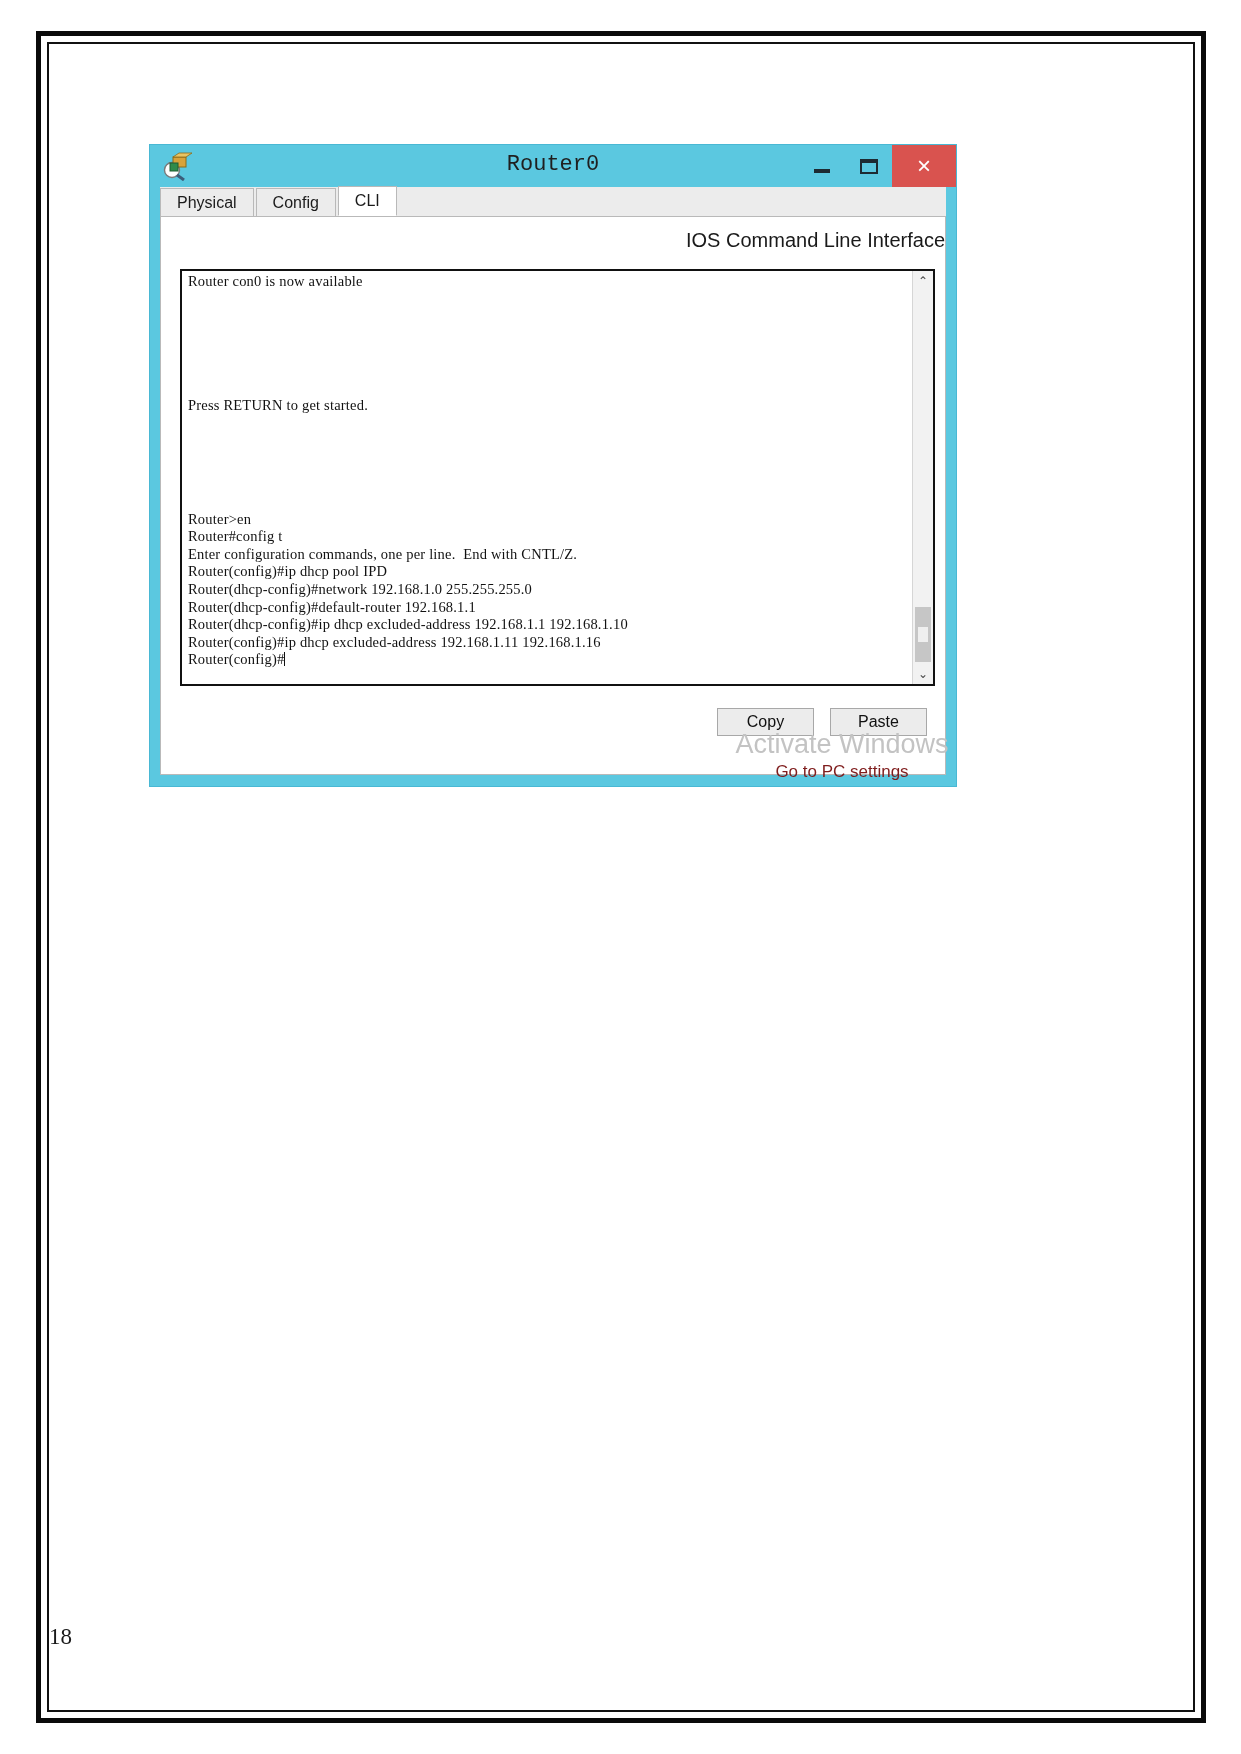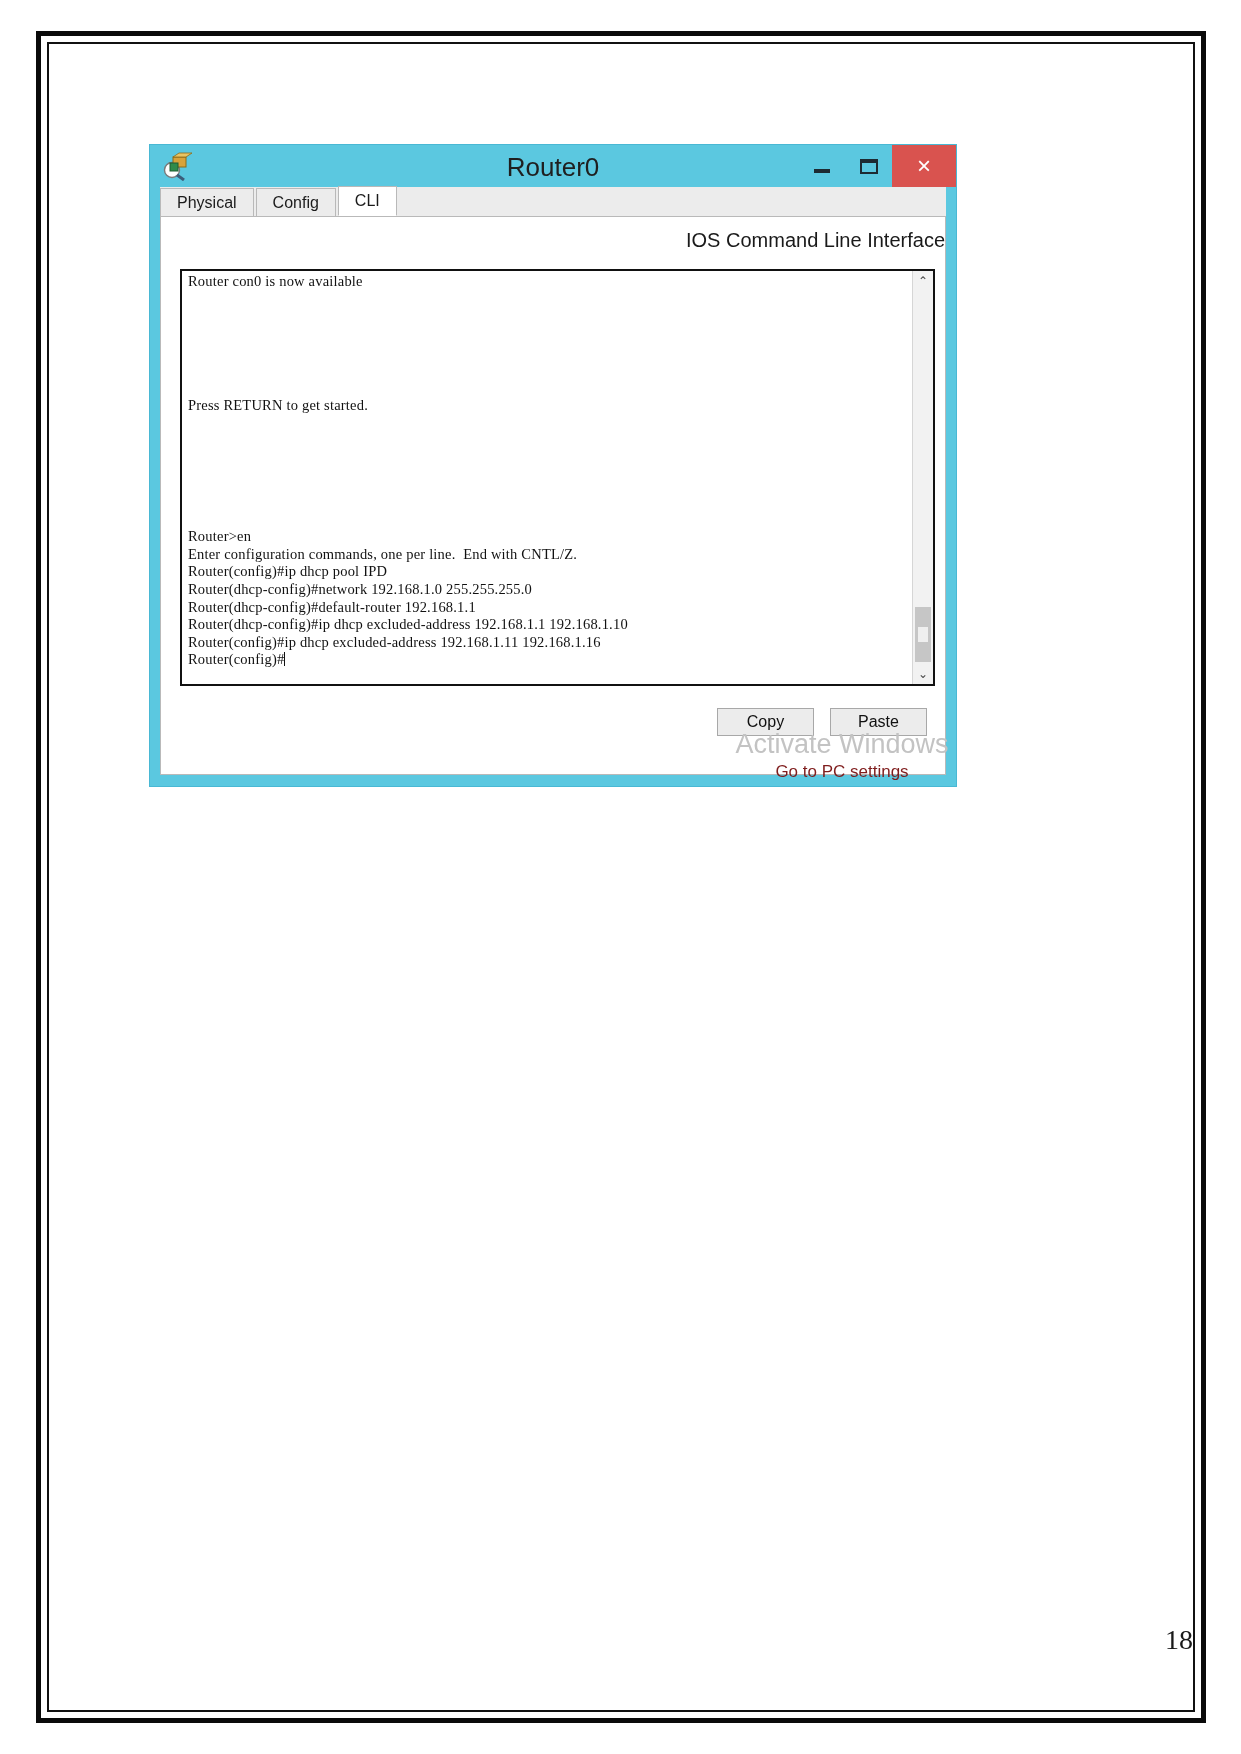--- a/index.html
+++ b/index.html
@@ -29,23 +29,23 @@
     bottom: 6px;
     border: 2px solid #111111;
     background: #ffffff;
   }
 
   .page-number {
     position: absolute;
     left: 0;
     right: 0;
     top: 1580px;
-    text-align: right;
+    text-align: left;
     font-family: "Liberation Serif", serif;
-    font-size: 28px;
+    font-size: 23px;
     color: #1a1a1a;
   }
 
   
   .pt-window {
     position: absolute;
     left: 100px;
     top: 100px;
     width: 808px;
     height: 643px;
@@ -62,23 +62,23 @@
     position: absolute;
     left: 12px;
     top: 6px;
     width: 30px;
     height: 30px;
   }
   .title-text {
     position: absolute;
     left: 0; right: 0; top: 7px;
     text-align: center;
-    font-size: 26px;
+    font-size: 22px;
     color: #1f1f1f;
-    font-family: Liberation Sans, sans-serif;
+    font-family: Liberation Mono, monospace;
   }
   .win-controls {
     position: absolute;
     right: 0;
     top: 0;
     display: flex;
     height: 42px;
   }
   .win-btn {
     width: 47px;
@@ -334,20 +334,21 @@
             <div class="term-top">
               <div class="term-line">Router con0 is now available</div>
             </div>
 
             <div class="term-mid">
               <div class="term-line">Press RETURN to get started.</div>
             </div>
 
             <div class="term-bottom">
               <div class="term-line">Router&gt;en</div>
+              <div class="term-line">Router#config t</div>
               <div class="term-line">Enter configuration commands, one per line.  End with CNTL/Z.</div>
               <div class="term-line">Router(config)#ip dhcp pool IPD</div>
               <div class="term-line">Router(dhcp-config)#network 192.168.1.0 255.255.255.0</div>
               <div class="term-line">Router(dhcp-config)#default-router 192.168.1.1</div>
               <div class="term-line">Router(dhcp-config)#ip dhcp excluded-address 192.168.1.1 192.168.1.10</div>
               <div class="term-line">Router(config)#ip dhcp excluded-address 192.168.1.11 192.168.1.16</div>
               <div class="term-line"><span>Router(config)#</span><span class="caret"></span></div>
             </div>
 
           </div>

